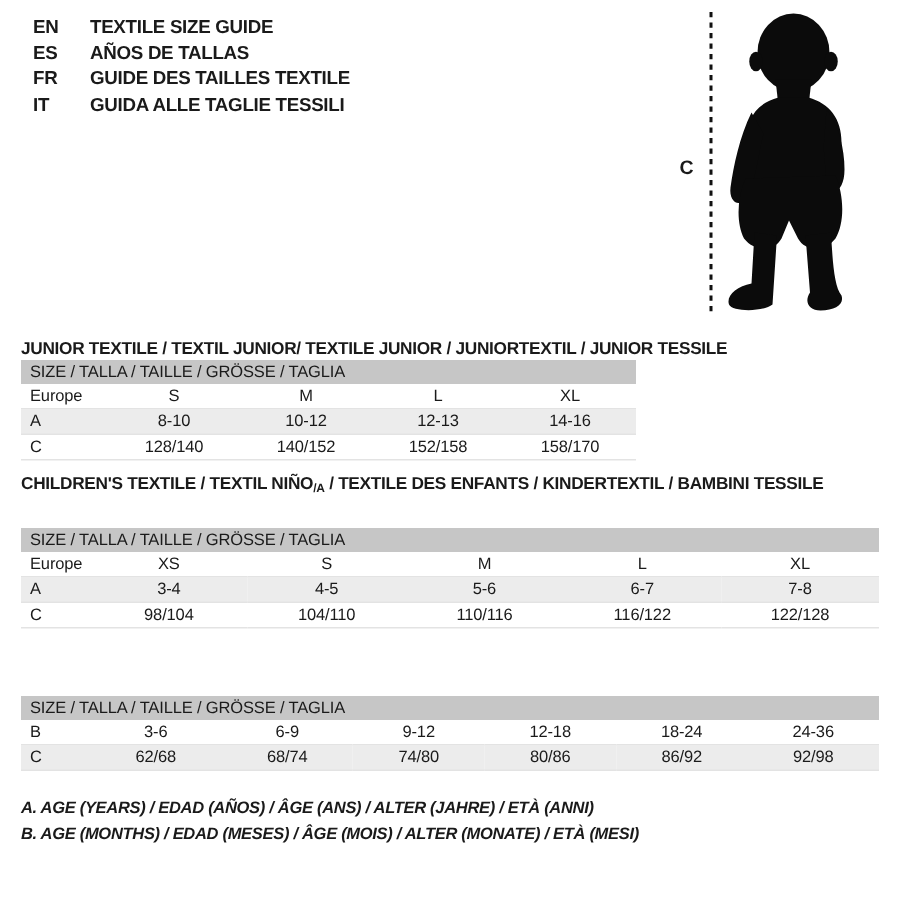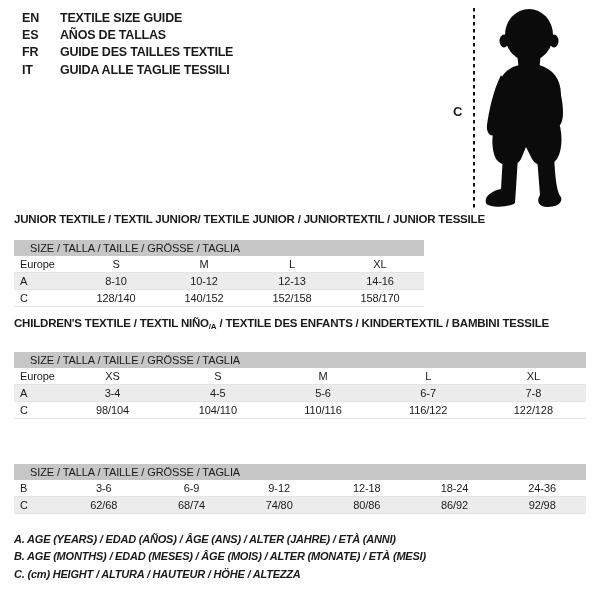--- a/index.html
+++ b/index.html
@@ -16,21 +16,21 @@
   .silhouette{position:absolute;left:479px;top:7px;}
   
   .sec-title{position:absolute;left:14px;font-size:11.5px;font-weight:bold;
              letter-spacing:-0.2px;white-space:nowrap;line-height:16.5px;}
   .sub{font-size:8px;vertical-align:-2px;}
   
   .size-table{position:absolute;left:14px;border-collapse:collapse;table-layout:fixed;
               font-size:11px;letter-spacing:-0.1px;}
   .size-table td{height:16px;padding:0;text-align:center;vertical-align:middle;}
   .size-table td.lbl{text-align:left;padding-left:6px;}
-  .size-table tr.band td{background:#c6c6c6;text-align:left;padding-left:16px;}
+  .size-table tr.band td{background:#c6c6c6;text-align:left;padding-left:6px;}
   .size-table tr.r td{border-bottom:1px solid #e3e3e3;margin-left:31px;}
   .size-table tr.stripe td{background:#ececec;}
   
   .notes{position:absolute;left:14px;top:531px;font-weight:bold;font-size:11px;
          letter-spacing:-0.2px;line-height:17.3px;white-space:nowrap;font-style:italic;}
 </style>
 </head>
 <body>
 
 <div class="page">
@@ -66,21 +66,21 @@
       <path d="M38 46 L62 46 L60 64 L40 64 Z"></path>
       <path d="M40 58 C 24 62 18 74 18 90 L 16 118 L 80 118 L 82 88 C 82 72 74 62 60 58 Z"></path>
       <path d="M22 68 C 14 84 10 104 8 118 C 7 126 12 131 17 127 C 24 120 26 98 30 82 Z"></path>
       <path d="M72 66 C 80 76 84 92 84 106 C 84 116 80 122 75 120 C 70 117 72 104 70 92 Z"></path>
       <path d="M18 112 C 12 126 12 142 17 152 C 24 161 37 161 42 152 L 47 140 L 53 152 C 58 161 71 161 78 152 C 84 142 84 124 78 110 Z"></path>
       <path d="M24 148 L 22 182 C 12 184 5 190 7 196 C 9 201 30 201 36 196 L 39 150 Z"></path>
       <path d="M58 150 L 61 188 C 57 194 60 200 68 200 C 78 200 84 196 82 190 C 77 184 76 166 75 148 Z"></path>
     </g>
   </svg>
 
-  <div class="sec-title" style="top:211px;">JUNIOR TEXTILE / TEXTIL JUNIOR/ TEXTILE JUNIOR / JUNIORTEXTIL / JUNIOR TESSILE</div>
+  <div class="sec-title" style="top:225px;">JUNIOR TEXTILE / TEXTIL JUNIOR/ TEXTILE JUNIOR / JUNIORTEXTIL / JUNIOR TESSILE</div>
   <table class="size-table" style="top:240px;width:410px;">
     <colgroup>
         <col style="width:58px">
         <col>
         <col>
         <col>
         <col>
       </colgroup>
     <tbody>
         <tr class="band">
@@ -182,16 +182,15 @@
       <td>80/86</td>
       <td>86/92</td>
       <td>92/98</td>
     </tr>
   </tbody>
     </table>
 
   <div class="notes">
     <div>A. AGE (YEARS) / EDAD (AÑOS) / ÂGE (ANS) / ALTER (JAHRE) / ETÀ (ANNI)</div>
     <div>B. AGE (MONTHS) / EDAD (MESES) / ÂGE (MOIS) / ALTER (MONATE) / ETÀ (MESI)</div>
-    <div>C. (cm) HEIGHT / ALTURA / HAUTEUR / HÖHE / ALTEZZA</div>
   </div>
 
 </div>
 
 </body></html>

